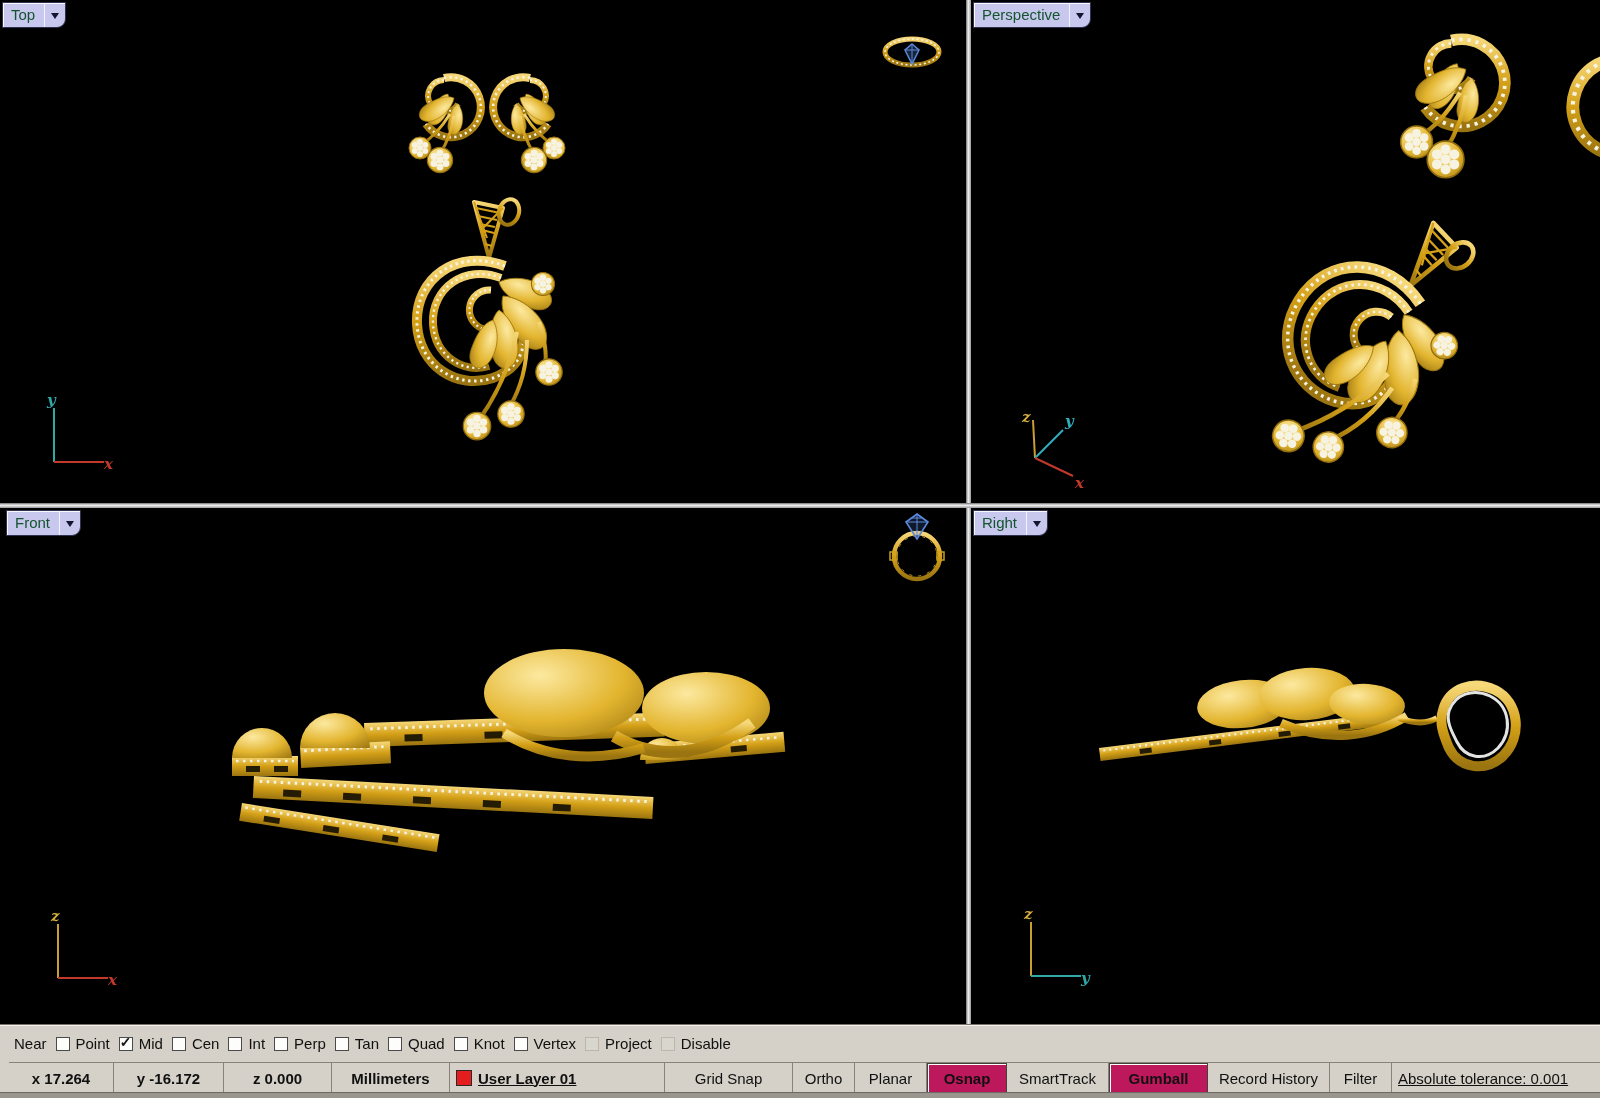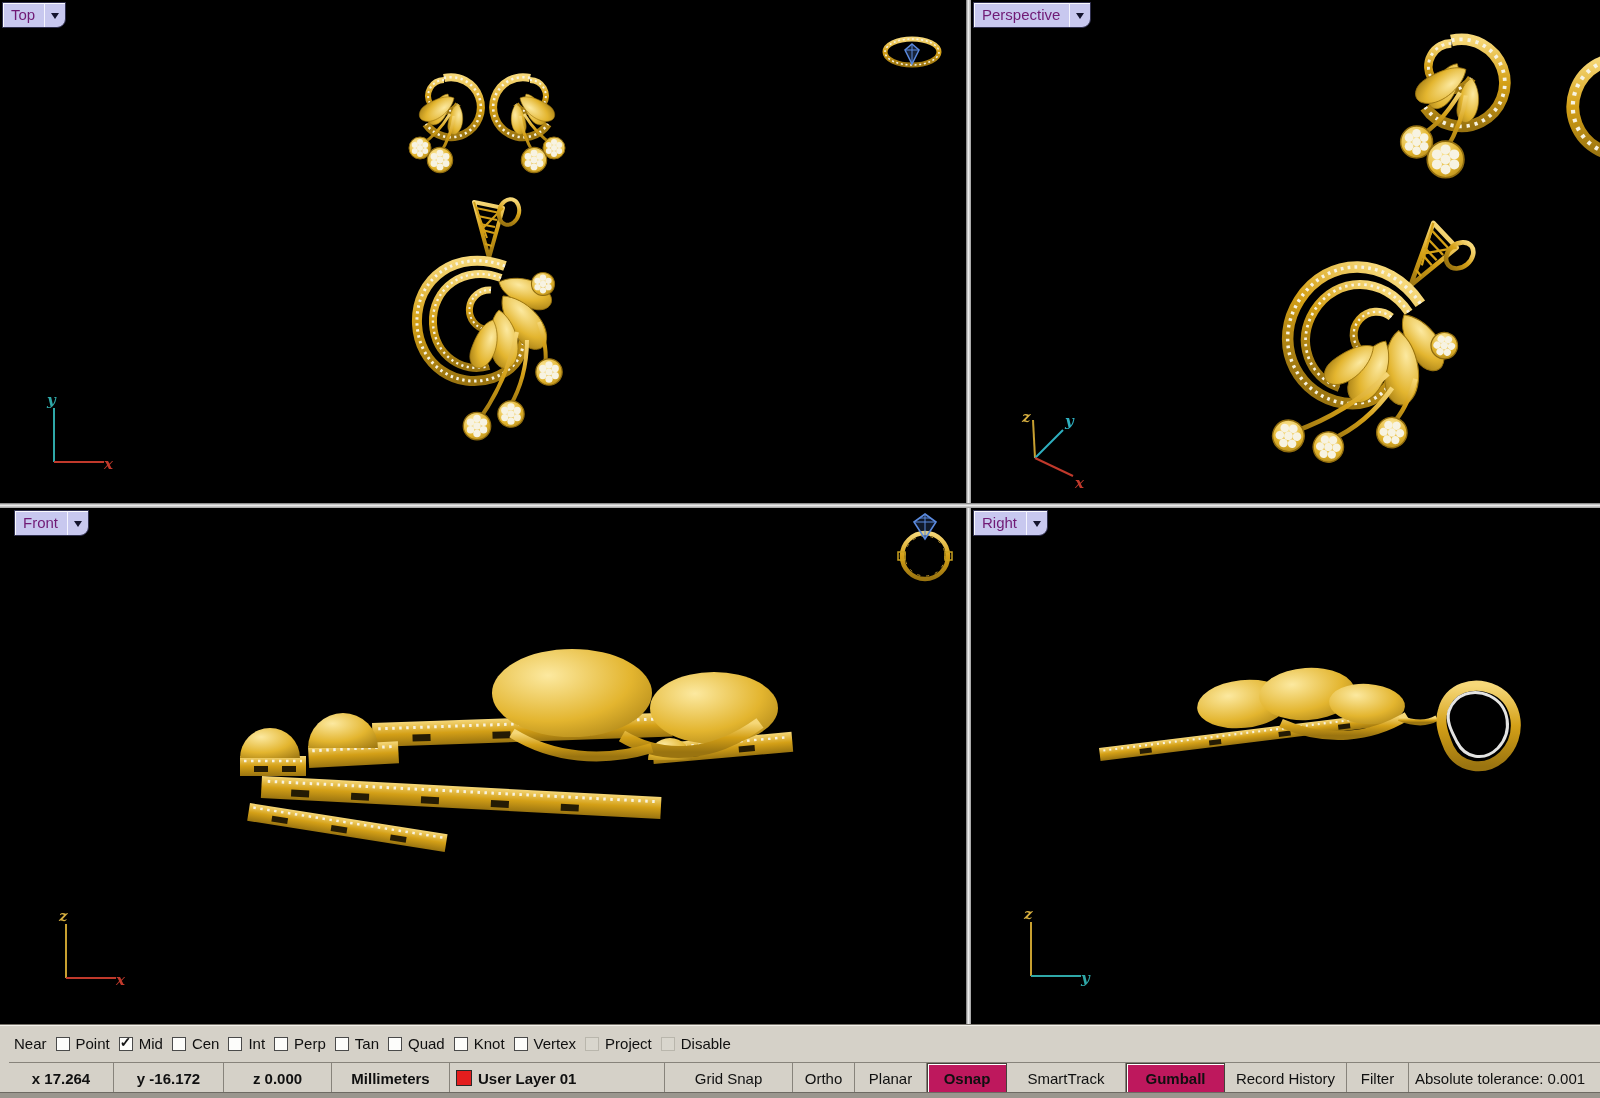--- a/index.html
+++ b/index.html
@@ -1,30 +1,30 @@
 <!DOCTYPE html>
 <html><head>
 <meta charset="utf-8">
 <style>
   html,body{margin:0;padding:0;background:#000;}
   #app{position:relative;width:1600px;height:1098px;background:#000;overflow:hidden;
        font-family:"Liberation Sans",sans-serif;}
   .viewport{position:absolute;background:#000;overflow:hidden;}
   #vp-top{left:0;top:0;width:966px;height:503px;}
   #vp-persp{left:971px;top:0;width:629px;height:503px;}
-  #vp-front{left:12px;top:508px;width:1130px;height:516px;}
+  #vp-front{left:4px;top:508px;width:1130px;height:516px;}
   #vp-right{left:971px;top:508px;width:629px;height:516px;}
   .divider-v{position:absolute;left:966px;top:0;width:5px;height:1024px;
     background:linear-gradient(to right,#6e6e6e,#f2f2f2 45%,#9a9a9a);}
   .divider-h{position:absolute;left:0;top:503px;width:1600px;height:5px;
     background:linear-gradient(#6e6e6e,#f2f2f2 45%,#9a9a9a);}
   
   .vp-tab{position:absolute;left:2px;top:2px;display:flex;align-items:stretch;height:24px;
     background:#c8c8ef;border:1px solid #30304f;border-radius:0 0 9px 0;
-    box-shadow:inset 1px 1px 0 rgba(255,255,255,.9);color:#701a75;font-size:15px;z-index:4;}
+    box-shadow:inset 1px 1px 0 rgba(255,255,255,.9);color:#14532d;font-size:15px;z-index:4;}
   .vp-tab-label{display:flex;align-items:center;padding:0 9px 1px 8px;}
   .vp-tab-arrow{display:flex;align-items:center;justify-content:center;width:20px;
     border-left:1px solid #f4f4ff;border-radius:0 0 9px 0;cursor:default;}
   .tri{width:0;height:0;border:4px solid transparent;border-top:6px solid #14142e;margin-top:5px;}
   .vp-art{position:absolute;left:0;top:0;}
   .gizmo{position:absolute;pointer-events:none;}
   .gizmo text{font-family:"DejaVu Serif",serif;font-style:italic;font-weight:bold;font-size:15px;}
   
   #panel{position:absolute;left:0;top:1024px;width:1600px;height:74px;background:#d5d1c8;
     border-top:1px solid #77736b;box-shadow:inset 0 1px 0 #f4f2ec;color:#101010;padding-left:9px;}
@@ -34,21 +34,21 @@
       position:relative;flex:none;}
   .cb.checked::after{content:"\2713";position:absolute;left:0px;top:-4px;font-size:14px;
       font-weight:bold;color:#151515;}
   .cb.disabled{background:#d9d6cd;border-color:#b9b6ac;}
   #status-row{height:30px;display:flex;border-top:1px solid #87837b;font-size:15px;}
   .cell{display:flex;align-items:center;justify-content:center;border-right:1px solid #87837b;
     padding:0 6px;white-space:nowrap;height:100%;box-sizing:border-box;}
   .cell.bold{font-weight:bold;}
   .cell.active{background:#be185d;font-weight:bold;border:1px solid #45413a;
     box-shadow:inset 1px 1px 0 #fff;}
-  .cell.left{justify-content:flex-start;}
+  .cell.left{justify-content:flex-start;text-decoration:underline;}
   .swatch{width:14px;height:14px;border:1px solid #2a2a2a;margin-right:6px;flex:none;background:#e41e1e;}
   #bottom-strip{position:absolute;left:0;top:1092px;width:1600px;height:6px;background:#9a968e;
     border-top:1px solid #6e6a63;}
 </style>
 </head>
 <body>
 
 <div id="app">
 
   <svg width="0" height="0" style="position:absolute">
@@ -354,21 +354,21 @@
       <div class="cell bold" style="width:108px">z 0.000</div>
       <div class="cell bold" style="width:118px">Millimeters</div>
       <div class="cell left bold" style="width:215px">
           <span class="swatch" style="background: rgb(228, 30, 30);"></span>
           <span>User Layer 01</span>
         </div>
       <div class="cell" style="width:128px">Grid Snap</div>
       <div class="cell" style="width:62px">Ortho</div>
       <div class="cell" style="width:72px">Planar</div>
       <div class="cell active" style="width:80px">Osnap</div>
-      <div class="cell" style="width:119px">SmartTrack</div>
+      <div class="cell" style="width:102px">SmartTrack</div>
       <div class="cell active" style="width:99px">Gumball</div>
       <div class="cell" style="width:122px">Record History</div>
       <div class="cell" style="width:62px">Filter</div>
       <div class="cell left" style="flex:1">Absolute tolerance: 0.001</div>
     </div>
   </div>
   <div id="bottom-strip"></div>
 
 </div>
 

